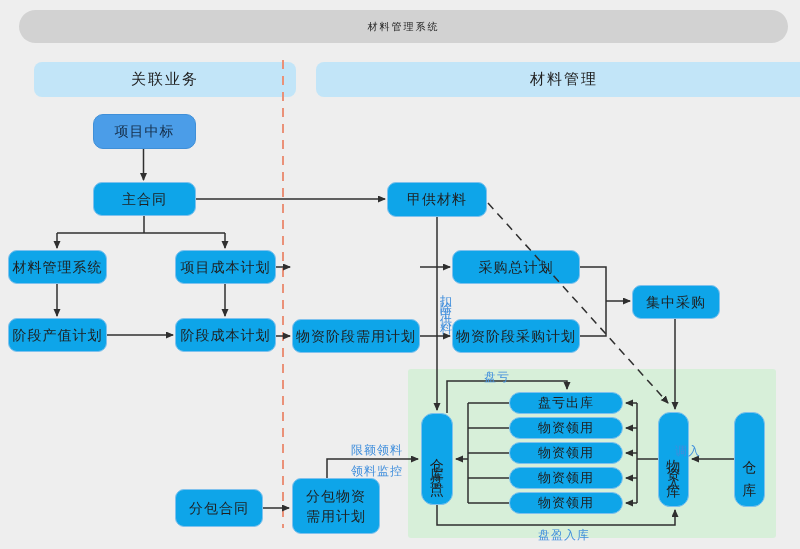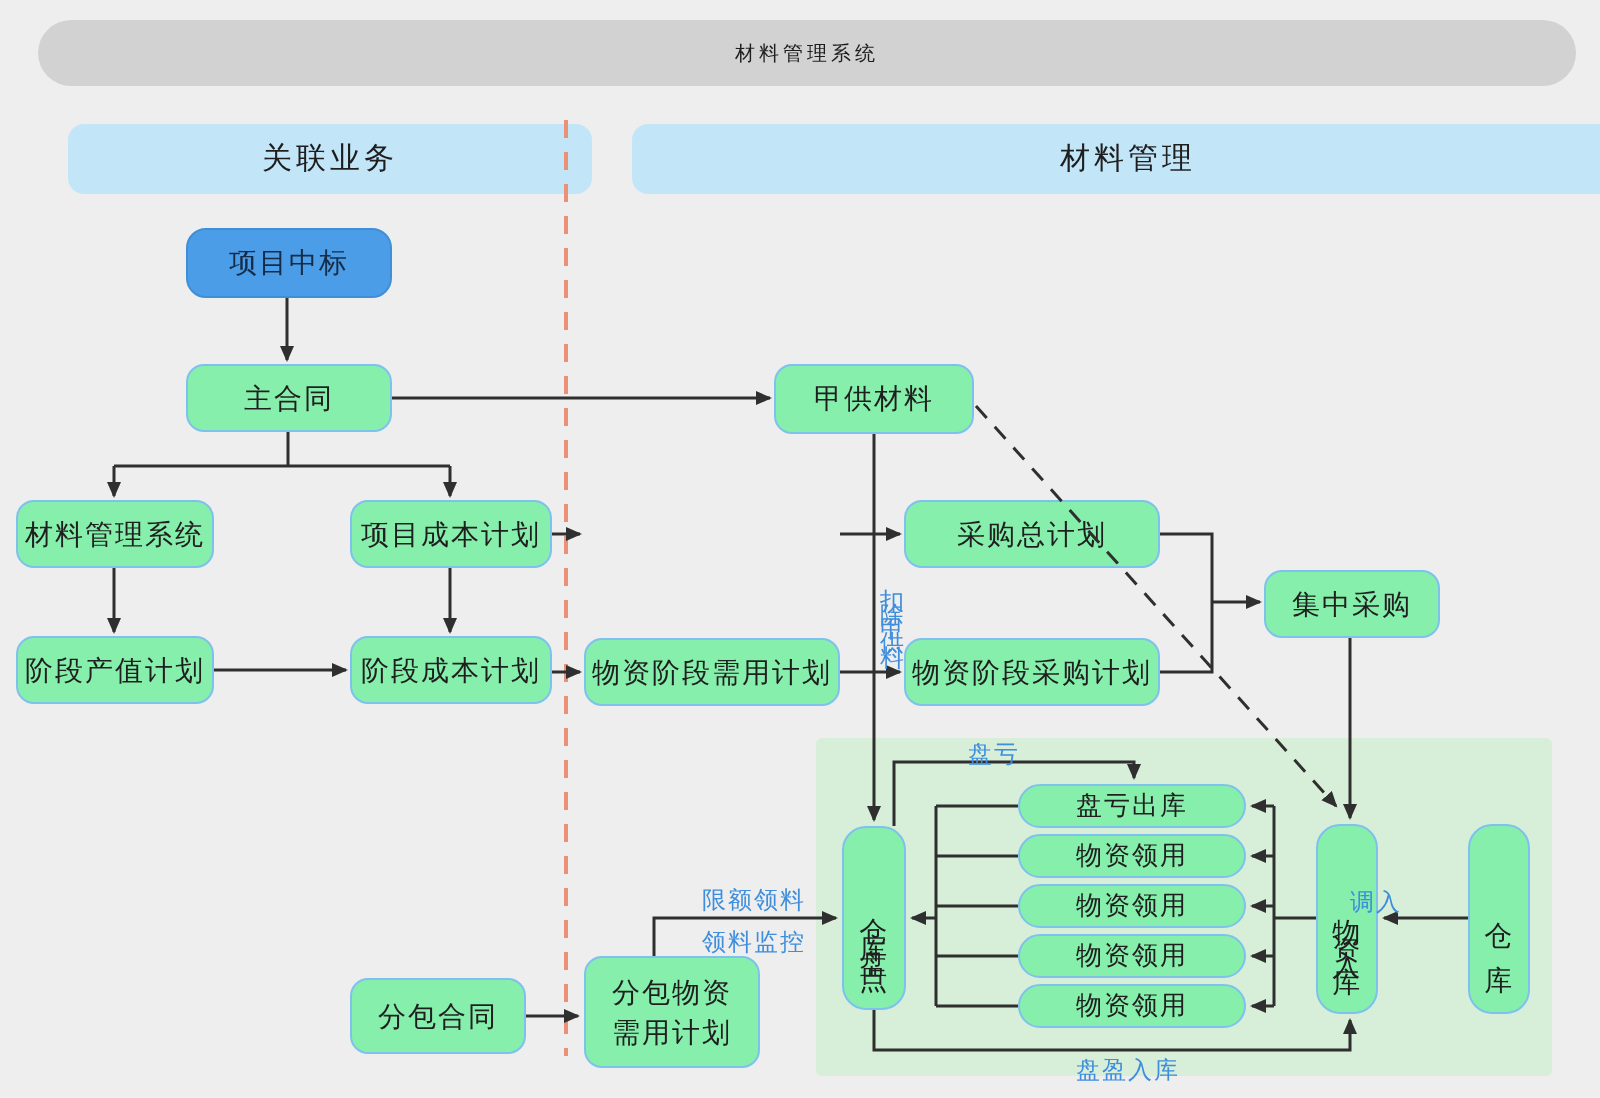--- a/index.html
+++ b/index.html
@@ -27,21 +27,21 @@
     z-index:1;
   }
   .secheader.left{left:15px;width:262px;margin-left:19px;}
   .secheader.right{left:292px;width:496px;margin-left:24px;}
   .green-region{
     position:absolute;left:408px;top:369px;width:368px;height:169px;
     background:#d7efd9;border-radius:3px;z-index:1;
   }
   .node{
     position:absolute;box-sizing:border-box;
-    background:#86efac;border:1.5px solid #7fc1ed;border-radius:9px;
+    background:#0ea5e9;border:1.5px solid #7fc1ed;border-radius:9px;
     display:flex;align-items:center;justify-content:center;
     font-size:14px;color:#1f1f1f;text-align:center;
     line-height:1.45;z-index:2;letter-spacing:1px;
   }
   .node.blue{
     background:#4b9de8;border:1.5px solid #3f8fd8;color:#142c47;border-radius:10px;
   }
   .node.small{border-radius:11px;font-size:13px;}
   .vtext{
     writing-mode:vertical-lr;text-orientation:upright;

